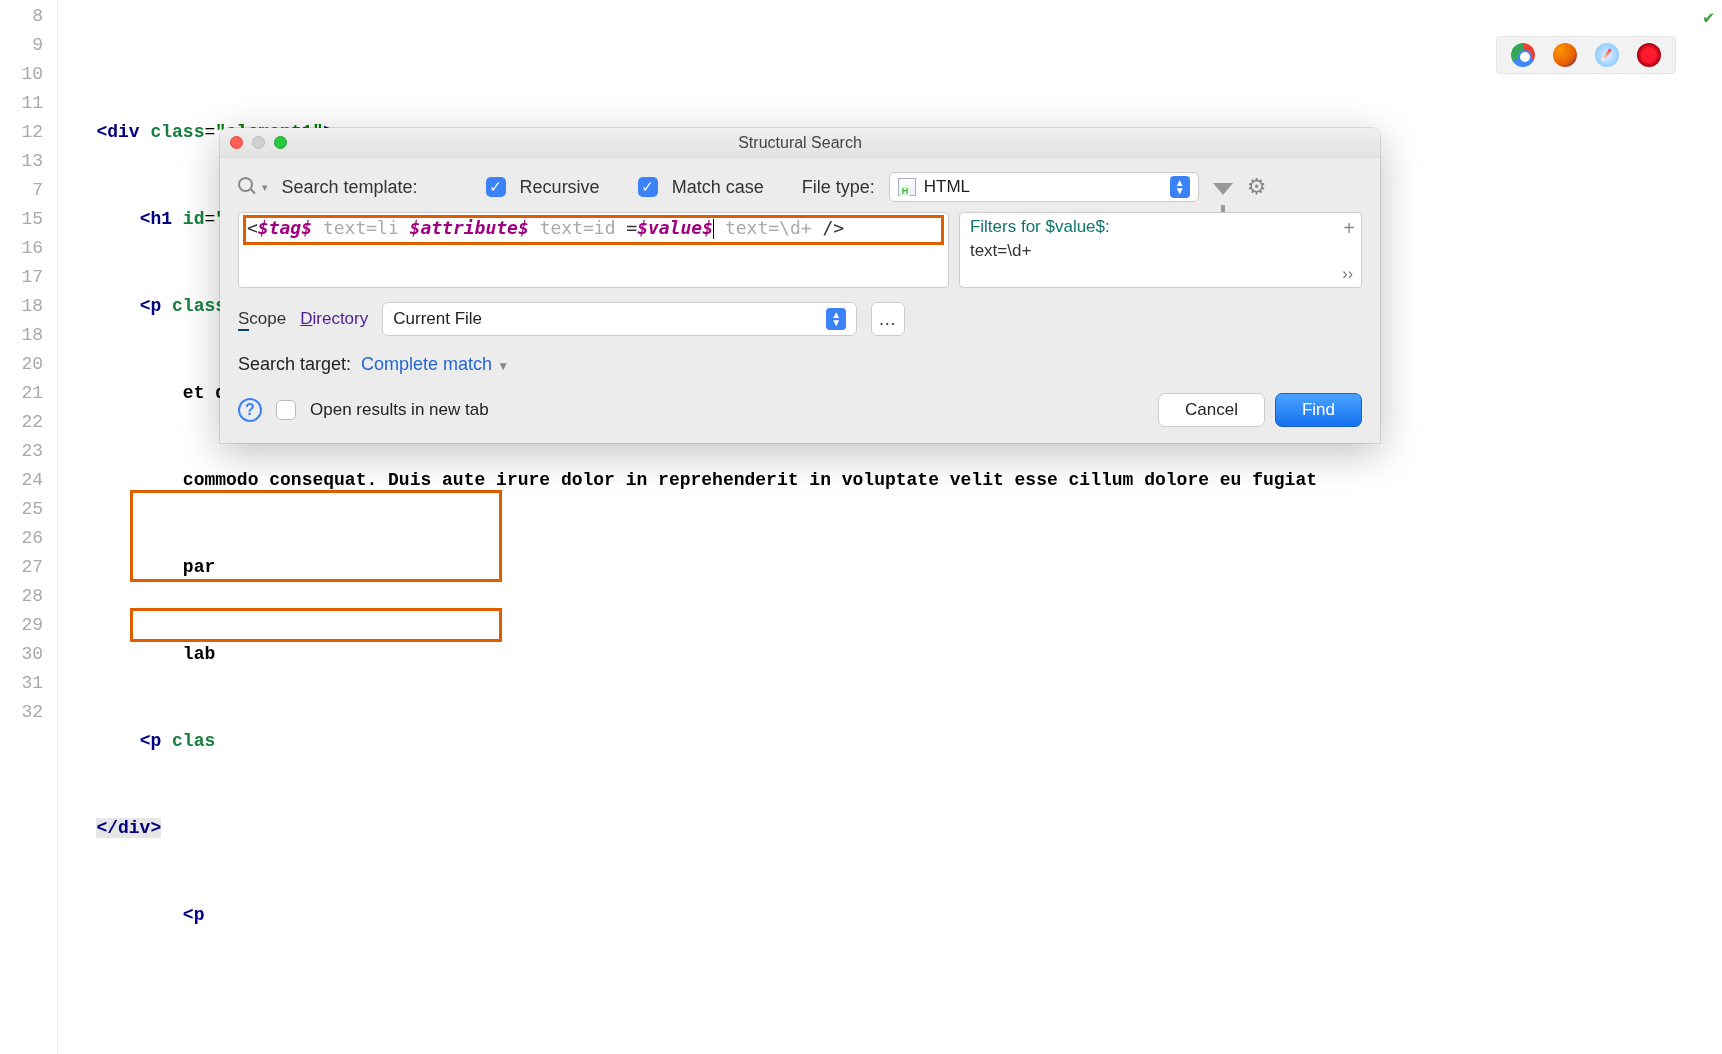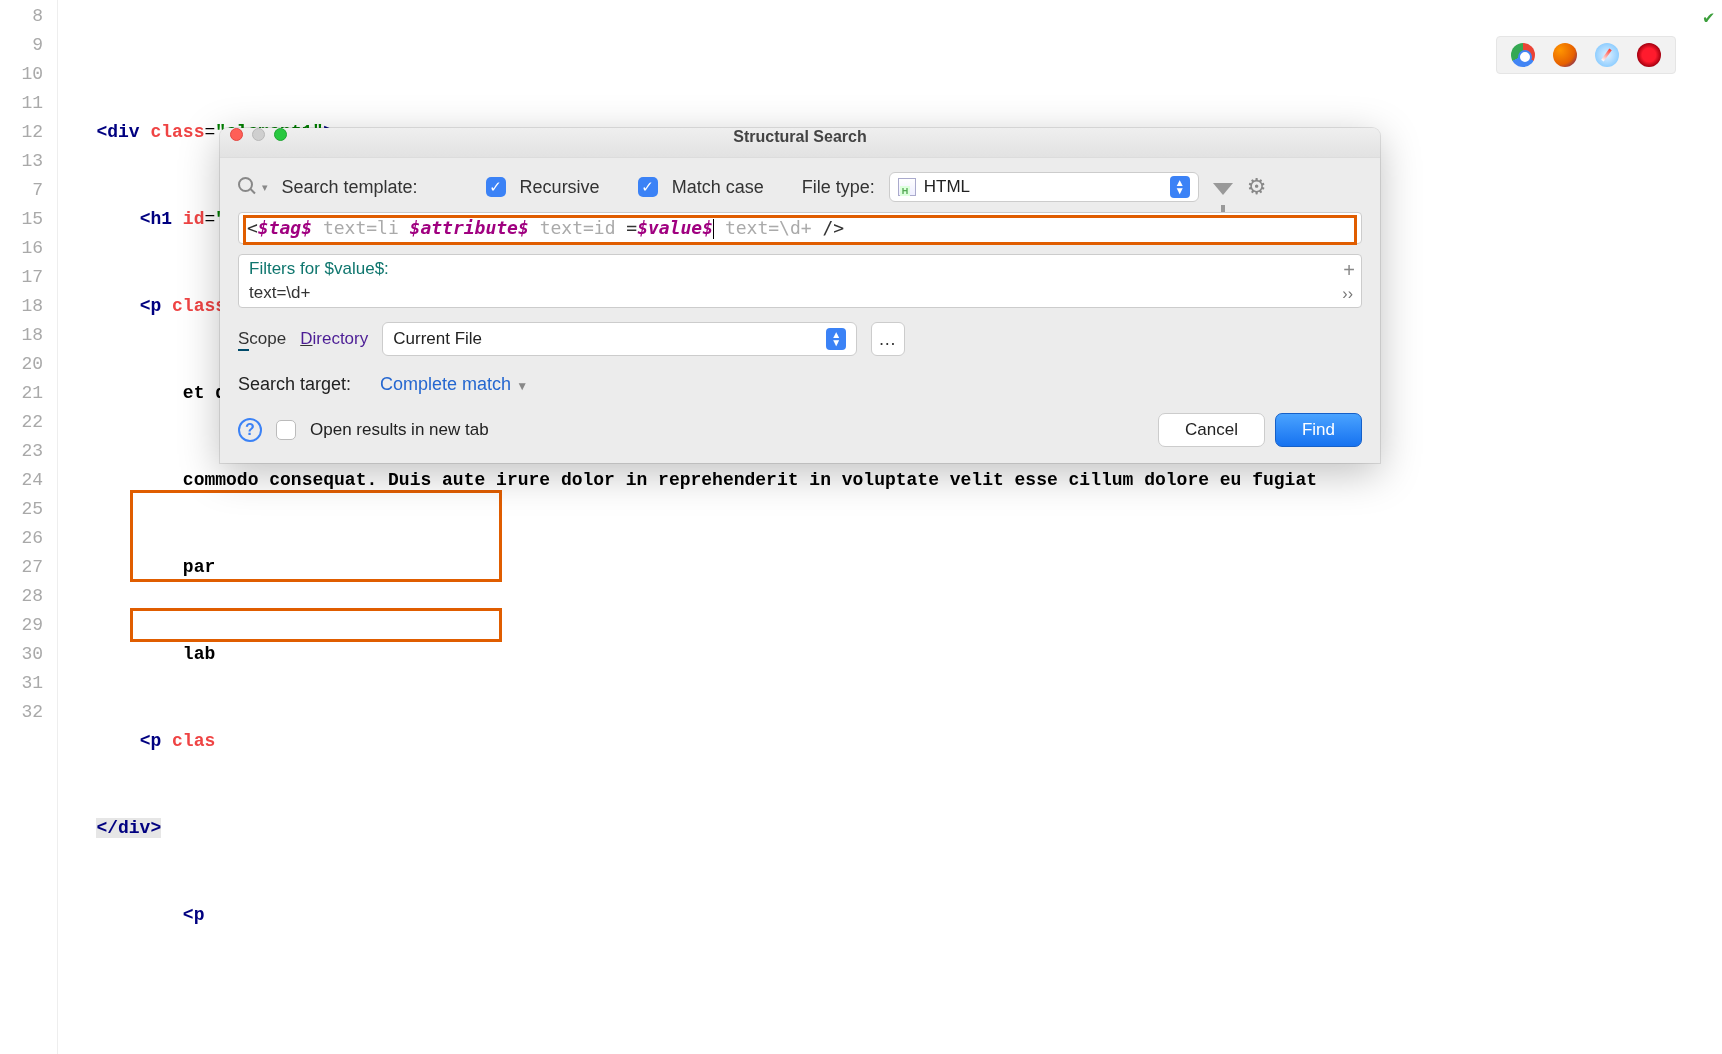--- a/index.html
+++ b/index.html
@@ -34,21 +34,21 @@
     flex: 1;
     padding-left: 6px;
     line-height: 29px;
     font-size: 18px;
     position: relative;
     white-space: pre;
     padding-top: 2px;
   }
   .code .line { height: 29px; }
   .tag { color: #000080; font-weight: bold; }
-  .attr { color: #ef4444; font-weight: bold; }
+  .attr { color: #15803d; font-weight: bold; }
   .val { color: #008000; font-weight: bold; }
   .txt { color: #000; font-weight: bold; }
   .brkt { color: #000080; font-weight: bold; }
   .grey { background: #e6e6e6; }
   .orange-box {
     position: absolute;
     border: 3px solid #e05d00;
     pointer-events: none;
   }
 
@@ -60,26 +60,26 @@
     background: #ececec;
     border-radius: 8px 8px 0 0;
     box-shadow: 0 10px 40px rgba(0,0,0,0.25), 0 0 0 1px rgba(0,0,0,0.1);
     font-family: -apple-system, "Helvetica Neue", sans-serif;
     font-size: 17px;
     color: #222;
   }
   .titlebar {
     height: 30px;
     display: flex;
+    align-items: center;
     padding: 0 10px;
     position: relative;
     border-bottom: 1px solid #dcdcdc;
     border-radius: 8px 8px 0 0;
     background: linear-gradient(#efefef,#e2e2e2);
-    font-weight: bold;
   }
   .traffic { display: flex; gap: 9px; }
   .tl { width: 13px; height: 13px; border-radius: 50%; }
   .tl.r { background: #ff5f57; border:1px solid #e24640;}
   .tl.y { background: #cfcfcf; border:1px solid #b8b8b8;}
   .tl.g { background: #28c840; border:1px solid #1fa532;}
   .titlebar-title {
     position: absolute;
     left: 50%;
     transform: translateX(-50%);
@@ -184,21 +184,20 @@
   .gear {
     font-size: 22px;
     color: #888;
   }
 
   .search-row {
     display: flex;
     gap: 10px;
     align-items: stretch;
     margin-bottom: 14px;
-    flex-direction: column;
   }
   .template-box {
     flex: 2;
     background: #fff;
     border: 1px solid #ccc;
     border-radius: 4px;
     height: 76px;
     padding: 4px 8px;
     font-family: Menlo, Monaco, monospace;
     font-size: 18px;
@@ -273,21 +272,21 @@
     letter-spacing: 2px;
   }
 
   .target-row {
     display: flex;
     align-items: center;
     gap: 10px;
     margin-bottom: 18px;
     font-size: 18px;
   }
-  .target-val { color: #2567d0; margin-left: 19px; }
+  .target-val { color: #2567d0; }
 
   .bottom-row {
     display: flex;
     align-items: center;
     justify-content: space-between;
   }
   .bottom-left { display: flex; align-items: center; gap: 14px; }
   .help {
     width: 24px; height: 24px;
     border: 2px solid #3b82f6;

